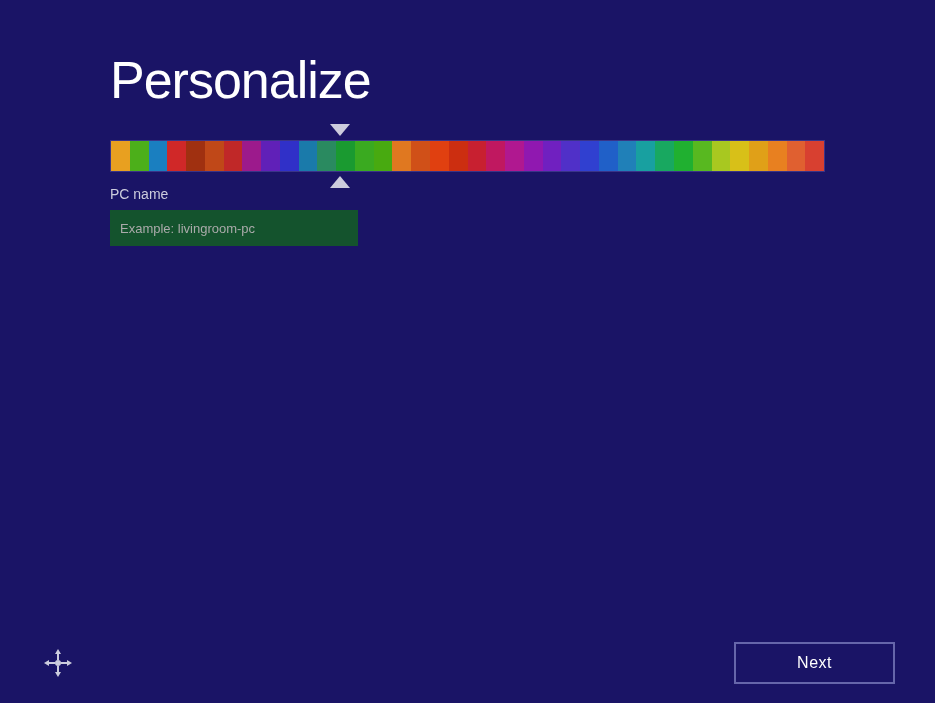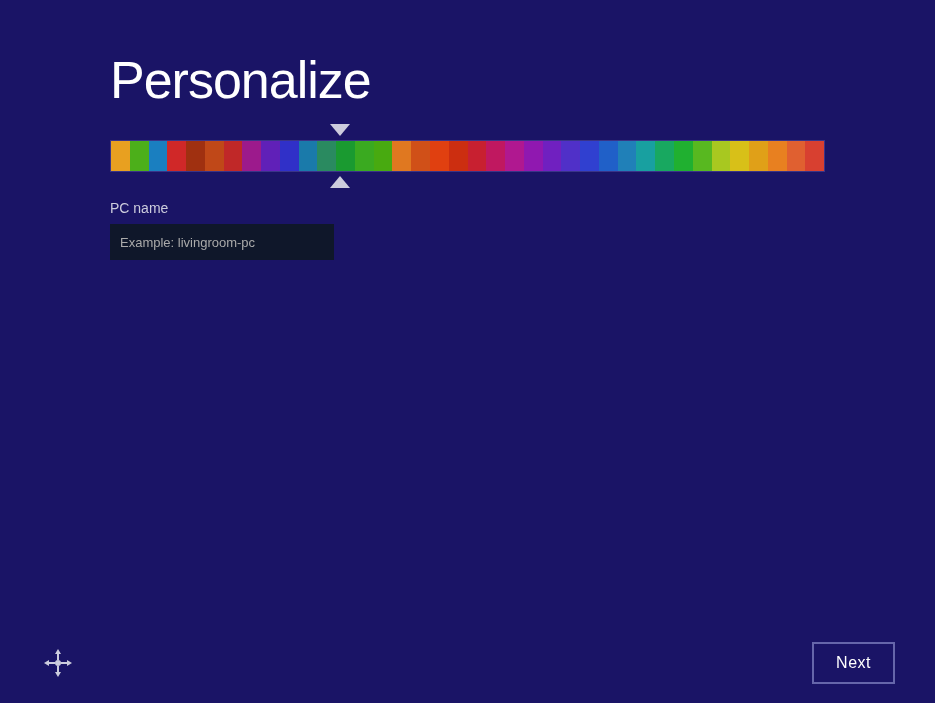--- a/index.html
+++ b/index.html
@@ -68,34 +68,34 @@
       border-left: 10px solid transparent;
       border-right: 10px solid transparent;
       border-bottom: 12px solid #ccccdd;
       position: absolute;
       bottom: -16px;
       left: 230px;
       transform: translateX(-50%);
     }
 
     .pc-name-section {
-      margin-top: 28px;
+      margin-top: 14px;
     }
 
     .pc-name-label {
       font-size: 14px;
       color: #ccccdd;
       margin-bottom: 8px;
       font-weight: 300;
     }
 
     .pc-name-input {
-      width: 224px;
+      width: 248px;
       height: 36px;
-      background-color: #0f172a;
+      background-color: #14532d;
       border: none;
       outline: none;
       padding: 6px 10px;
       font-size: 13px;
       color: #999;
       font-family: 'Segoe UI', sans-serif;
     }
 
     .pc-name-input::placeholder {
       color: #aaaaaa;
@@ -121,21 +121,21 @@
       align-items: center;
       justify-content: center;
     }
 
     .next-button {
       background-color: transparent;
       border: 2px solid #6666aa;
       color: #ffffff;
       font-size: 16px;
       font-weight: 300;
-      padding: 10px 22px;
+      padding: 10px 61px;
       cursor: pointer;
       font-family: 'Segoe UI', sans-serif;
       letter-spacing: 0.5px;
     }
 
     
     .access-svg {
       fill: #ccccdd;
     }
   </style>

